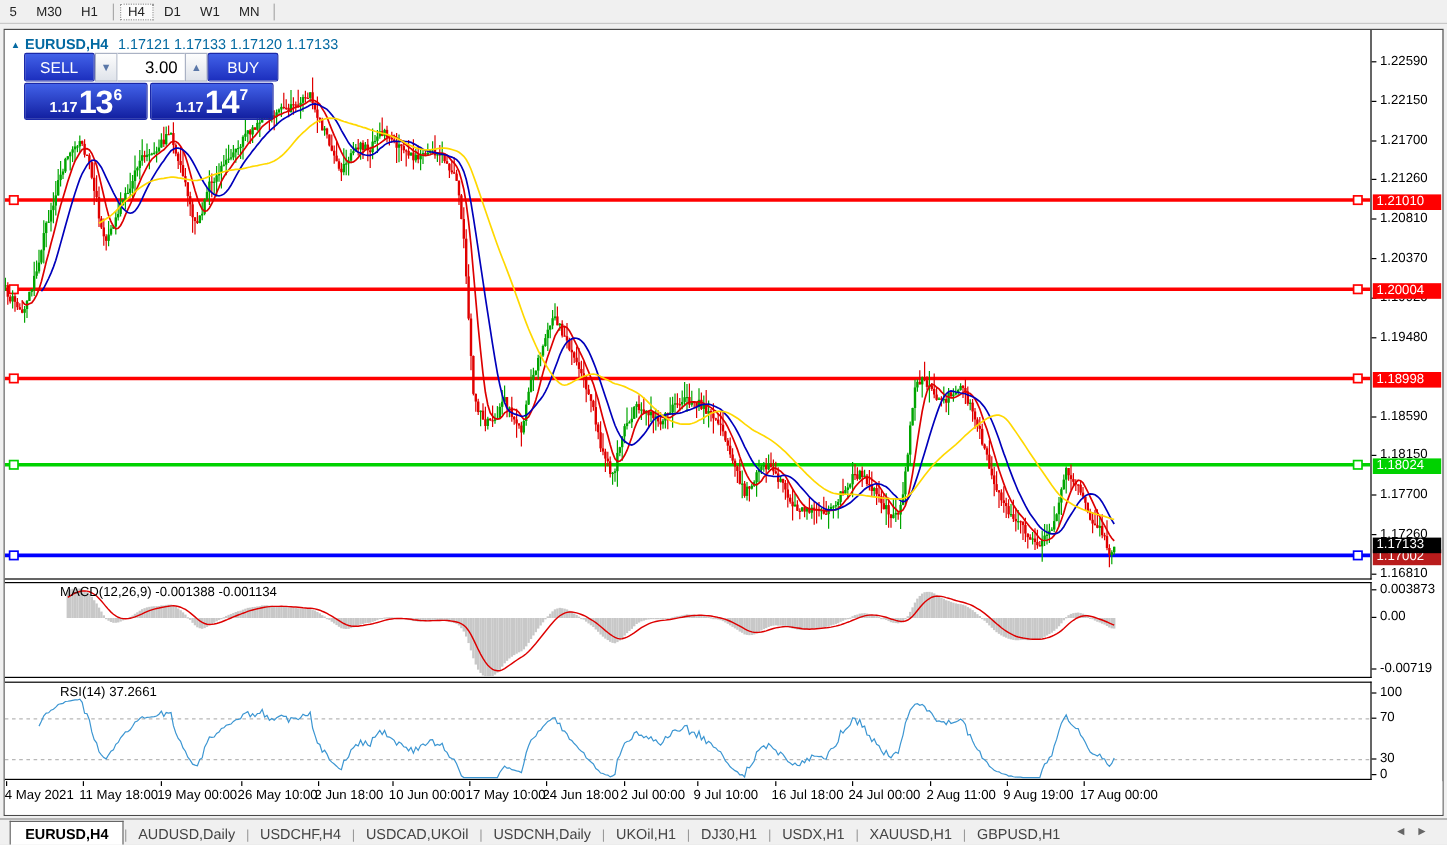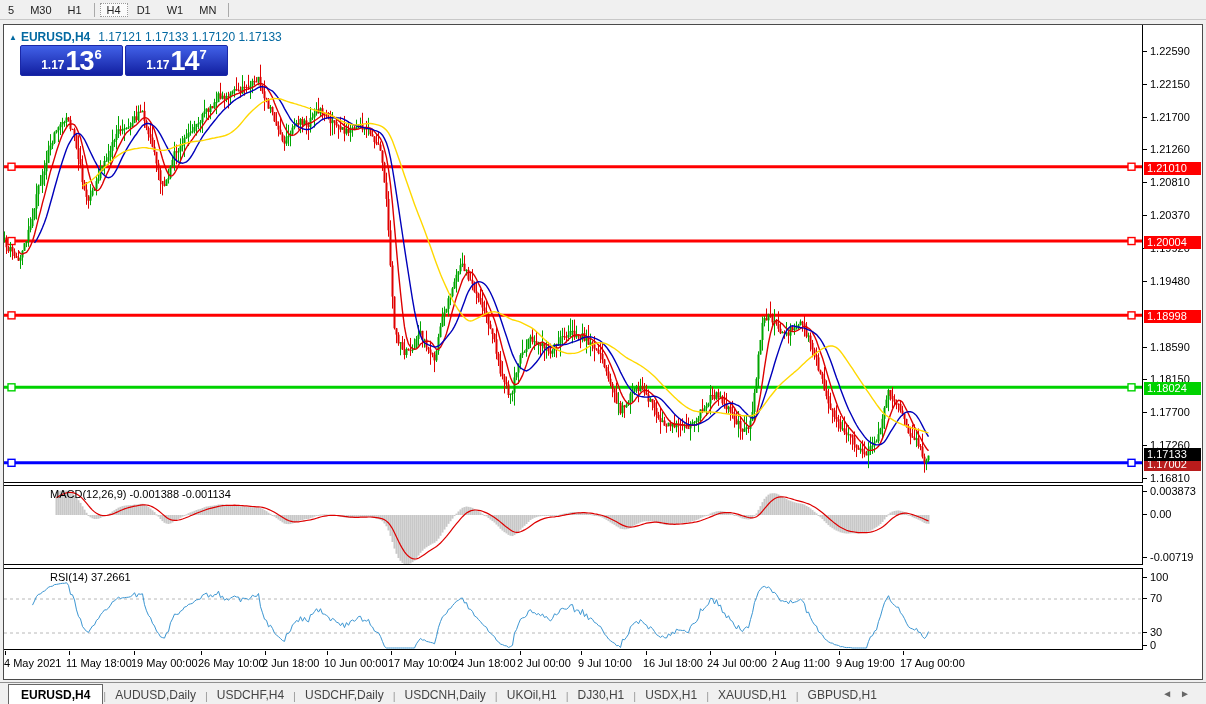--- a/index.html
+++ b/index.html
@@ -1508,20 +1508,27 @@
         <div class="date-tick" style="left: 898.5px;"></div>
         <div class="date-label" style="left: 896px;">17 Aug 00:00</div>
       </div>
     <div id="axis-layer"></div>
 
     <div id="chart-title">
       <span class="tri">▲</span><span class="sym">EURUSD,H4</span><span>1.17121 1.17133 1.17120 1.17133</span>
     </div>
 
     <div id="trade-widget">
+      <div id="trade-row1">
+        <div class="trade-btn">SELL</div>
+        <div class="spin-btn">▼</div>
+        <input id="volume-field" value="3.00" style="">
+        <div class="spin-btn">▲</div>
+        <div class="trade-btn">BUY</div>
+      </div>
       <div id="trade-row2">
         <div class="price-pane">
           <span class="pp-small">1.17</span>
           <span class="pp-big">13</span>
           <span class="pp-sup">6</span>
         </div>
         <div class="price-pane">
           <span class="pp-small">1.17</span>
           <span class="pp-big">14</span>
           <span class="pp-sup">7</span>
@@ -1576,21 +1583,21 @@
       <div class="ax-label" style="top:614px">0</div>
     </div>
 
   <div id="tab-bar">
     <div class="tab active">EURUSD,H4</div>
       <div class="tab-sep">|</div>
       <div class="tab">AUDUSD,Daily</div>
       <div class="tab-sep">|</div>
       <div class="tab">USDCHF,H4</div>
       <div class="tab-sep">|</div>
-      <div class="tab">USDCHF,Daily</div>
+      <div class="tab">USDCAD,UKOil</div>
       <div class="tab-sep">|</div>
       <div class="tab">USDCNH,Daily</div>
       <div class="tab-sep">|</div>
       <div class="tab">UKOil,H1</div>
       <div class="tab-sep">|</div>
       <div class="tab">DJ30,H1</div>
       <div class="tab-sep">|</div>
       <div class="tab">USDX,H1</div>
       <div class="tab-sep">|</div>
       <div class="tab">XAUUSD,H1</div>

